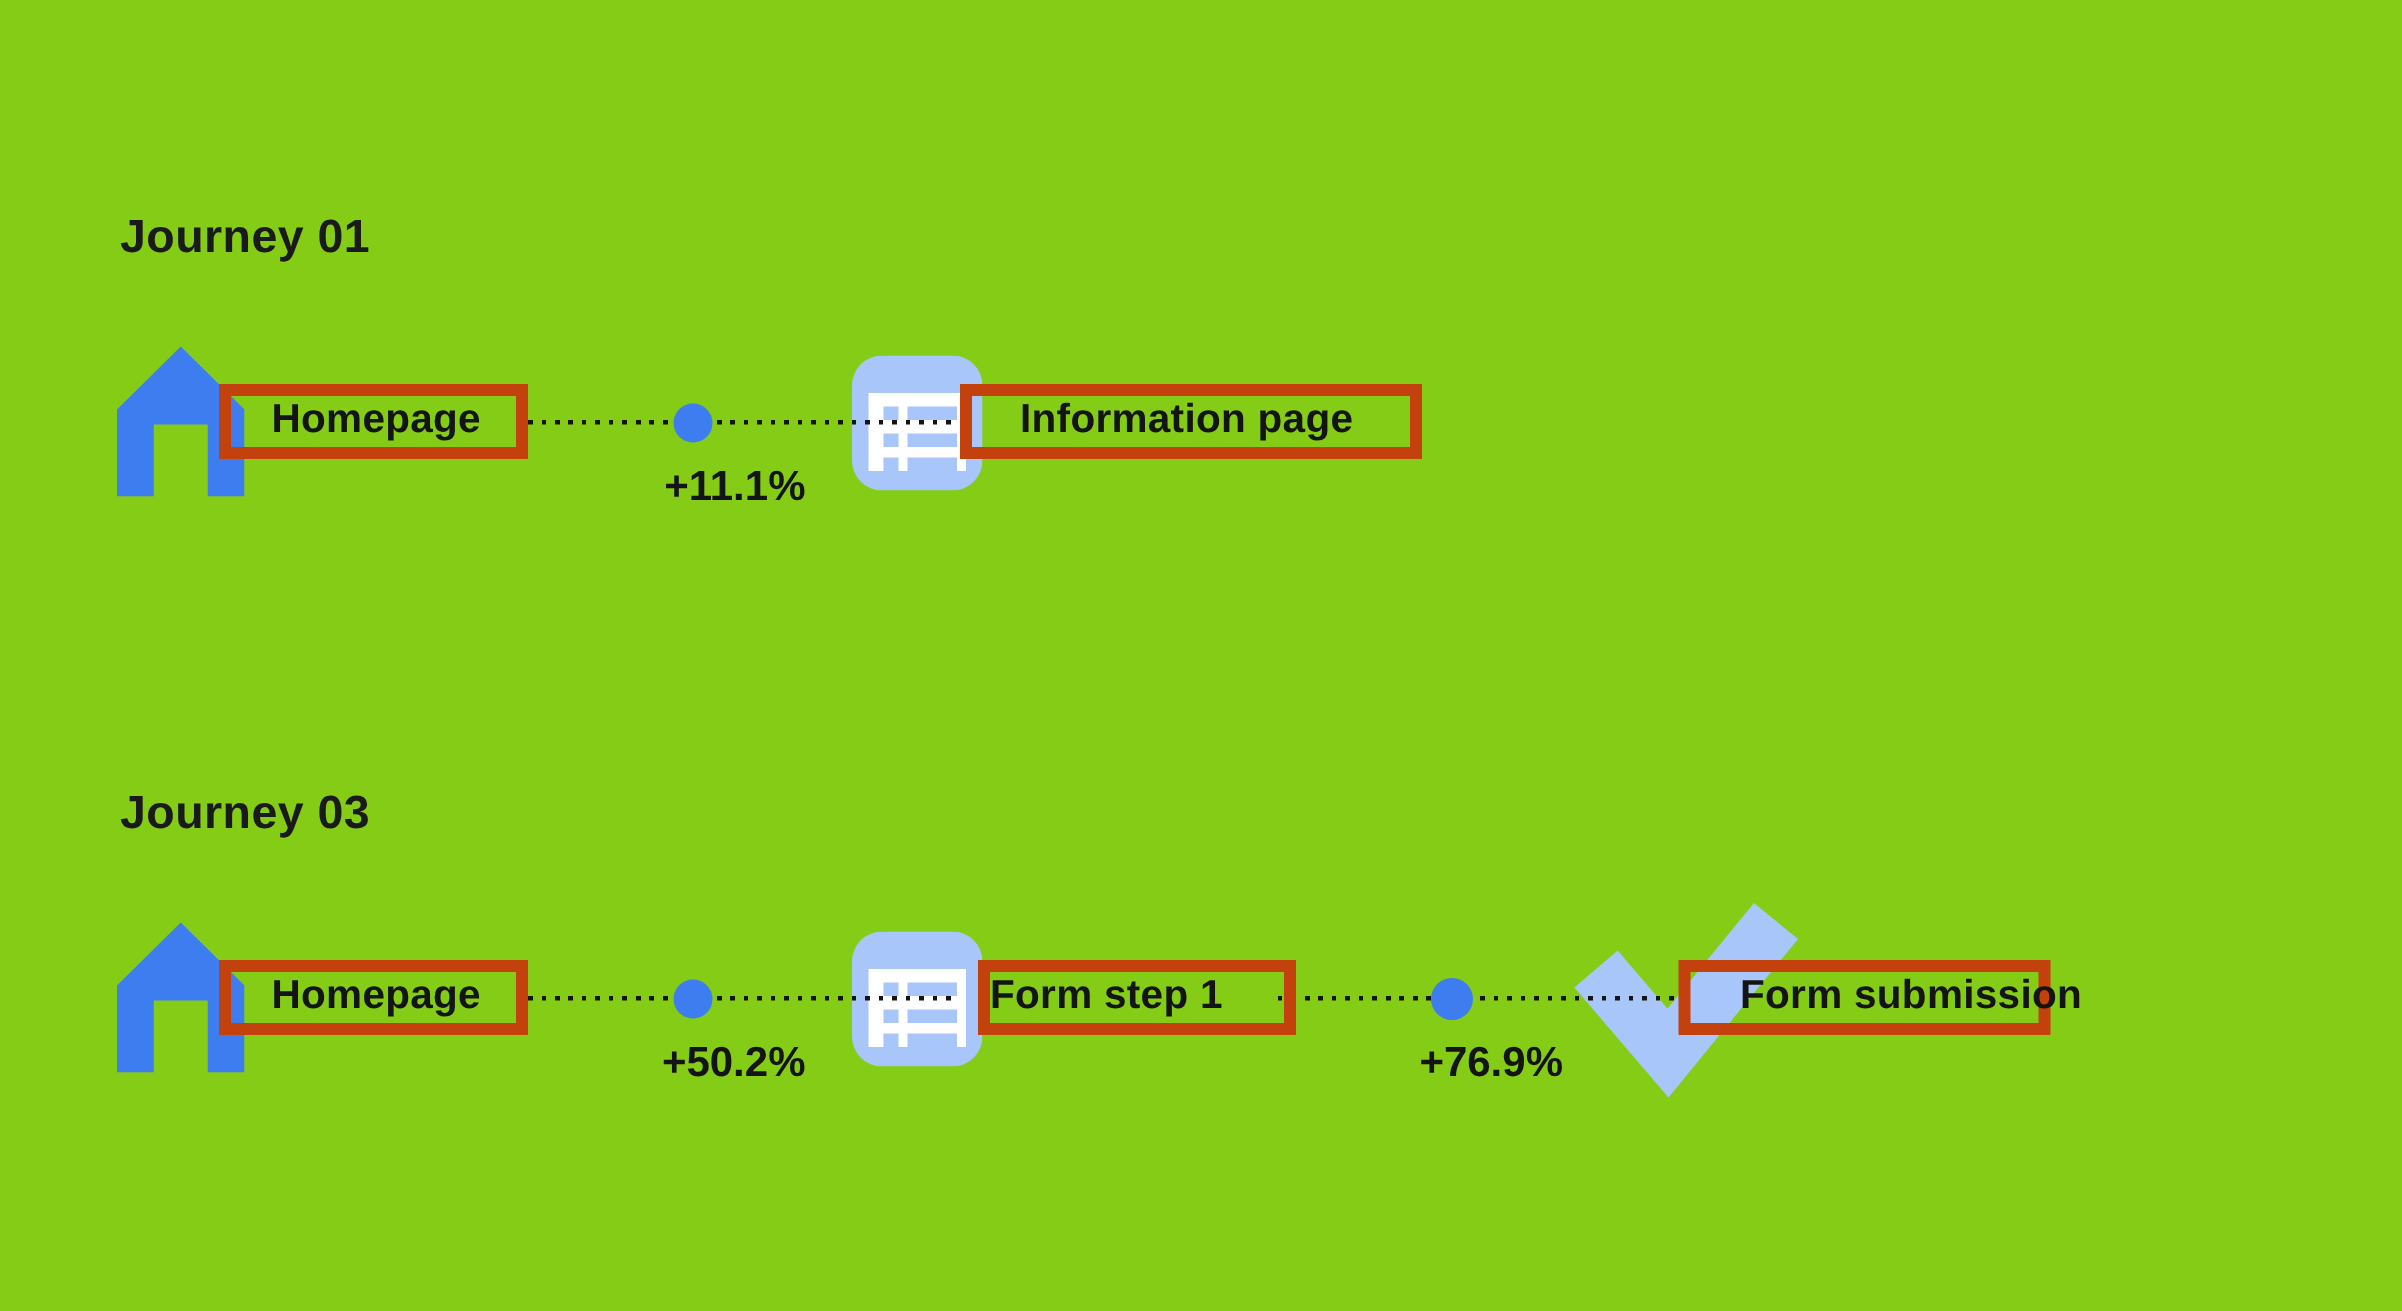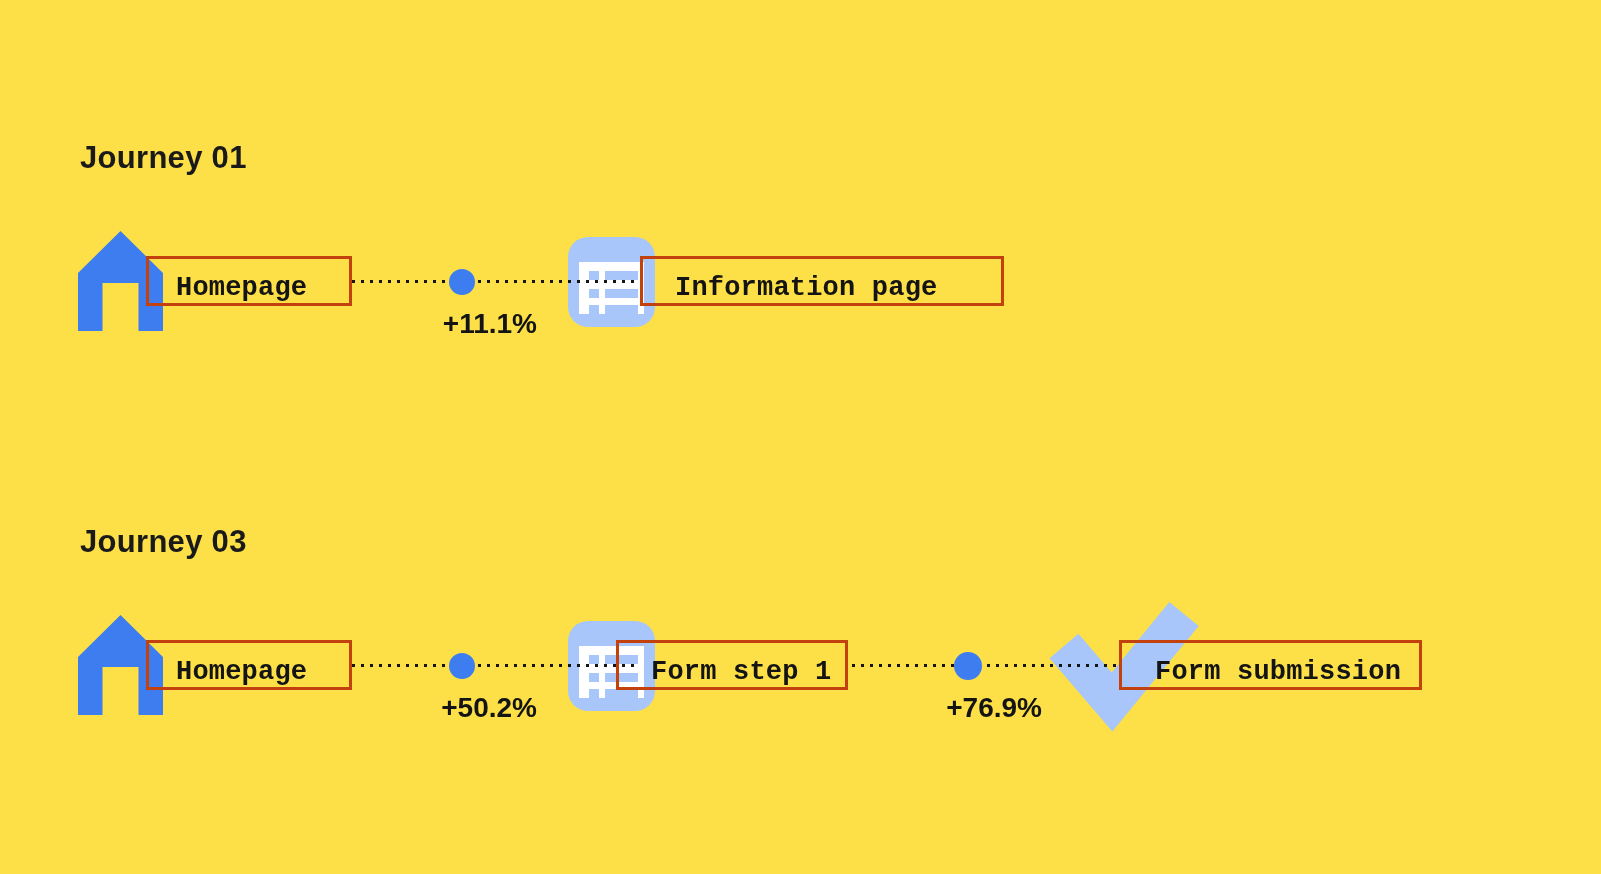--- a/index.html
+++ b/index.html
@@ -1,33 +1,33 @@
 <!DOCTYPE html>
 <html><head>
 <meta charset="utf-8">
 <style>
   html,body{margin:0;padding:0;}
   body{
     width:1601px;height:874px;background:#ffffff;overflow:hidden;
     font-family:"Liberation Sans",sans-serif;color:#141414;
   }
-  .canvas{position:relative;width:1601px;height:874px;background:#fde047;}
+  .canvas{position:relative;width:1601px;height:874px;background:#84cc16;}
   .journey-title{
     position:absolute;font-size:31px;font-weight:700;color:#1a1a1a;letter-spacing:.3px;
     white-space:nowrap;
   }
   .icon-svg{position:absolute;display:block;}
   .dotline{
     position:absolute;height:3px;
     background-image:repeating-linear-gradient(90deg,#141414 0 3px,transparent 3px 9px);
   }
   .dot{position:absolute;border-radius:50%;background:#3D7DEF;}
   .label-box{
-    position:absolute;height:50px;box-sizing:border-box;border:3px solid #c2410c;
-    background:transparent;display:flex;align-items:flex-end;font-family:Liberation Mono, monospace;
+    position:absolute;height:50px;box-sizing:border-box;border:8px solid #c2410c;
+    background:transparent;display:flex;align-items:flex-start;
   }
   .label-text{
     font-size:27px;font-weight:700;color:#141414;white-space:nowrap;letter-spacing:.2px;
   }
   .pct{
     position:absolute;width:150px;text-align:right;
     font-size:28px;font-weight:700;color:#141414;white-space:nowrap;
   }
 </style>
 </head>
@@ -54,21 +54,21 @@
         <rect x="37" y="68" width="33" height="9" fill="#A8C6FA"></rect>
     </svg>
 
     <div class="dotline" style="left:352px;top:280px;width:288px"></div>
     <div class="dot" style="left:449px;top:269px;width:26px;height:26px"></div>
     <div class="pct" style="left:387px;top:308px">+11.1%</div>
 
     <div class="label-box" style="left:146px;top:256px;width:206px;padding-left:27px">
       <span class="label-text">Homepage</span>
     </div>
-    <div class="label-box" style="left:640px;top:256px;width:364px;padding-left:32px">
+    <div class="label-box" style="left:640px;top:256px;width:308px;padding-left:32px">
       <span class="label-text">Information page</span>
     </div>
   </div>
 
   <div>
 
     <div class="journey-title" style="left:80px;top:524px">Journey 03</div>
 
     <svg class="icon-svg" style="left:78px;top:615px" width="85" height="100" viewBox="0 0 85 100">
       <path d="M0,42 L42.5,0 L85,42 L85,100 L60.5,100 L60.5,52 L24.5,52 L24.5,100 L0,100 Z" fill="#3D7DEF"></path>
@@ -93,21 +93,21 @@
     <div class="dot" style="left:449px;top:653px;width:26px;height:26px"></div>
     <div class="pct" style="left:387px;top:692px">+50.2%</div>
 
     <div class="dotline" style="left:852px;top:664px;width:267px"></div>
     <div class="dot" style="left:954px;top:652px;width:28px;height:28px"></div>
     <div class="pct" style="left:892px;top:692px">+76.9%</div>
 
     <div class="label-box" style="left:146px;top:640px;width:206px;padding-left:27px">
       <span class="label-text">Homepage</span>
     </div>
-    <div class="label-box" style="left:616px;top:640px;width:232px;padding-left:32px">
+    <div class="label-box" style="left:652px;top:640px;width:212px;">
       <span class="label-text">Form step 1</span>
     </div>
-    <div class="label-box" style="left:1119px;top:640px;width:303px;padding-left:33px">
+    <div class="label-box" style="left:1119px;top:640px;width:248px;padding-left:33px">
       <span class="label-text">Form submission</span>
     </div>
   </div>
 
 </div>
 
 </body></html>

